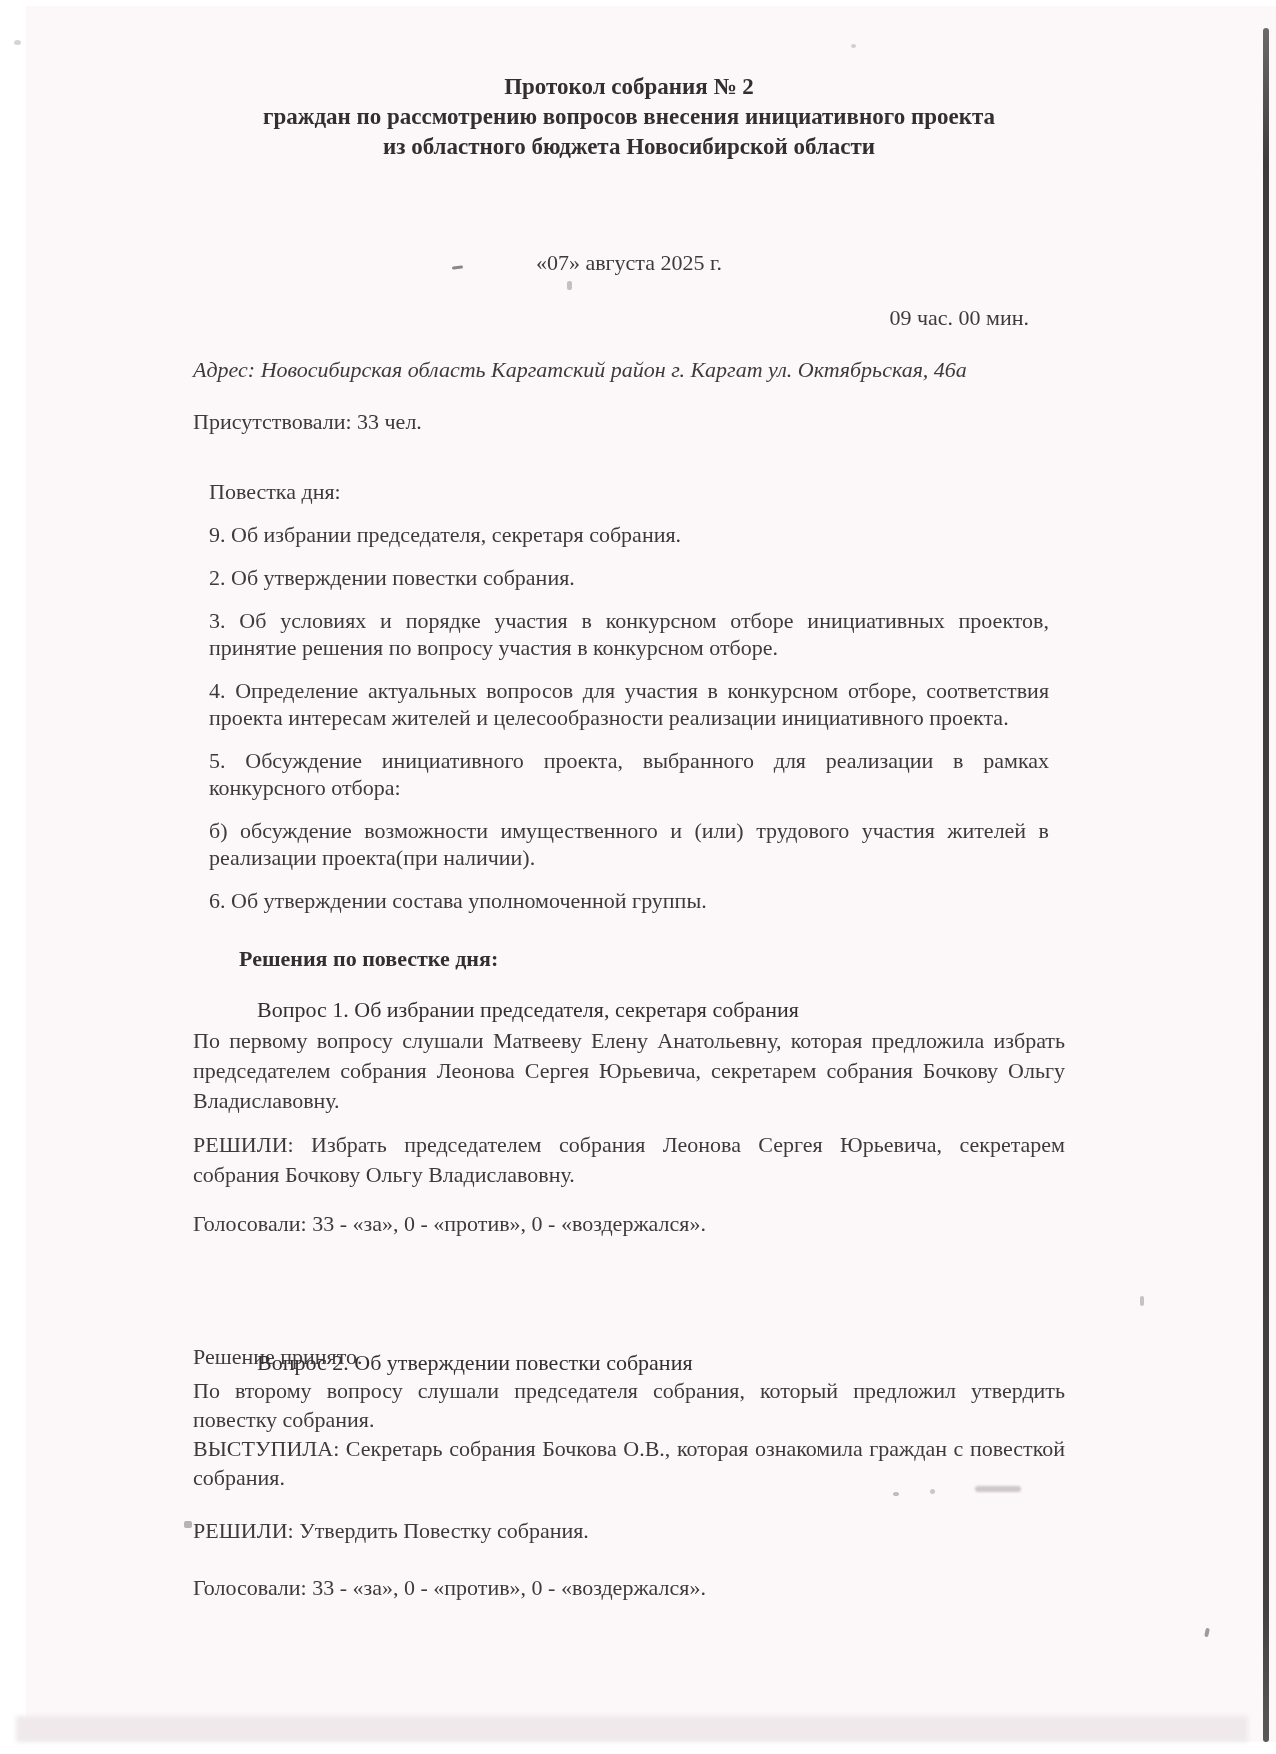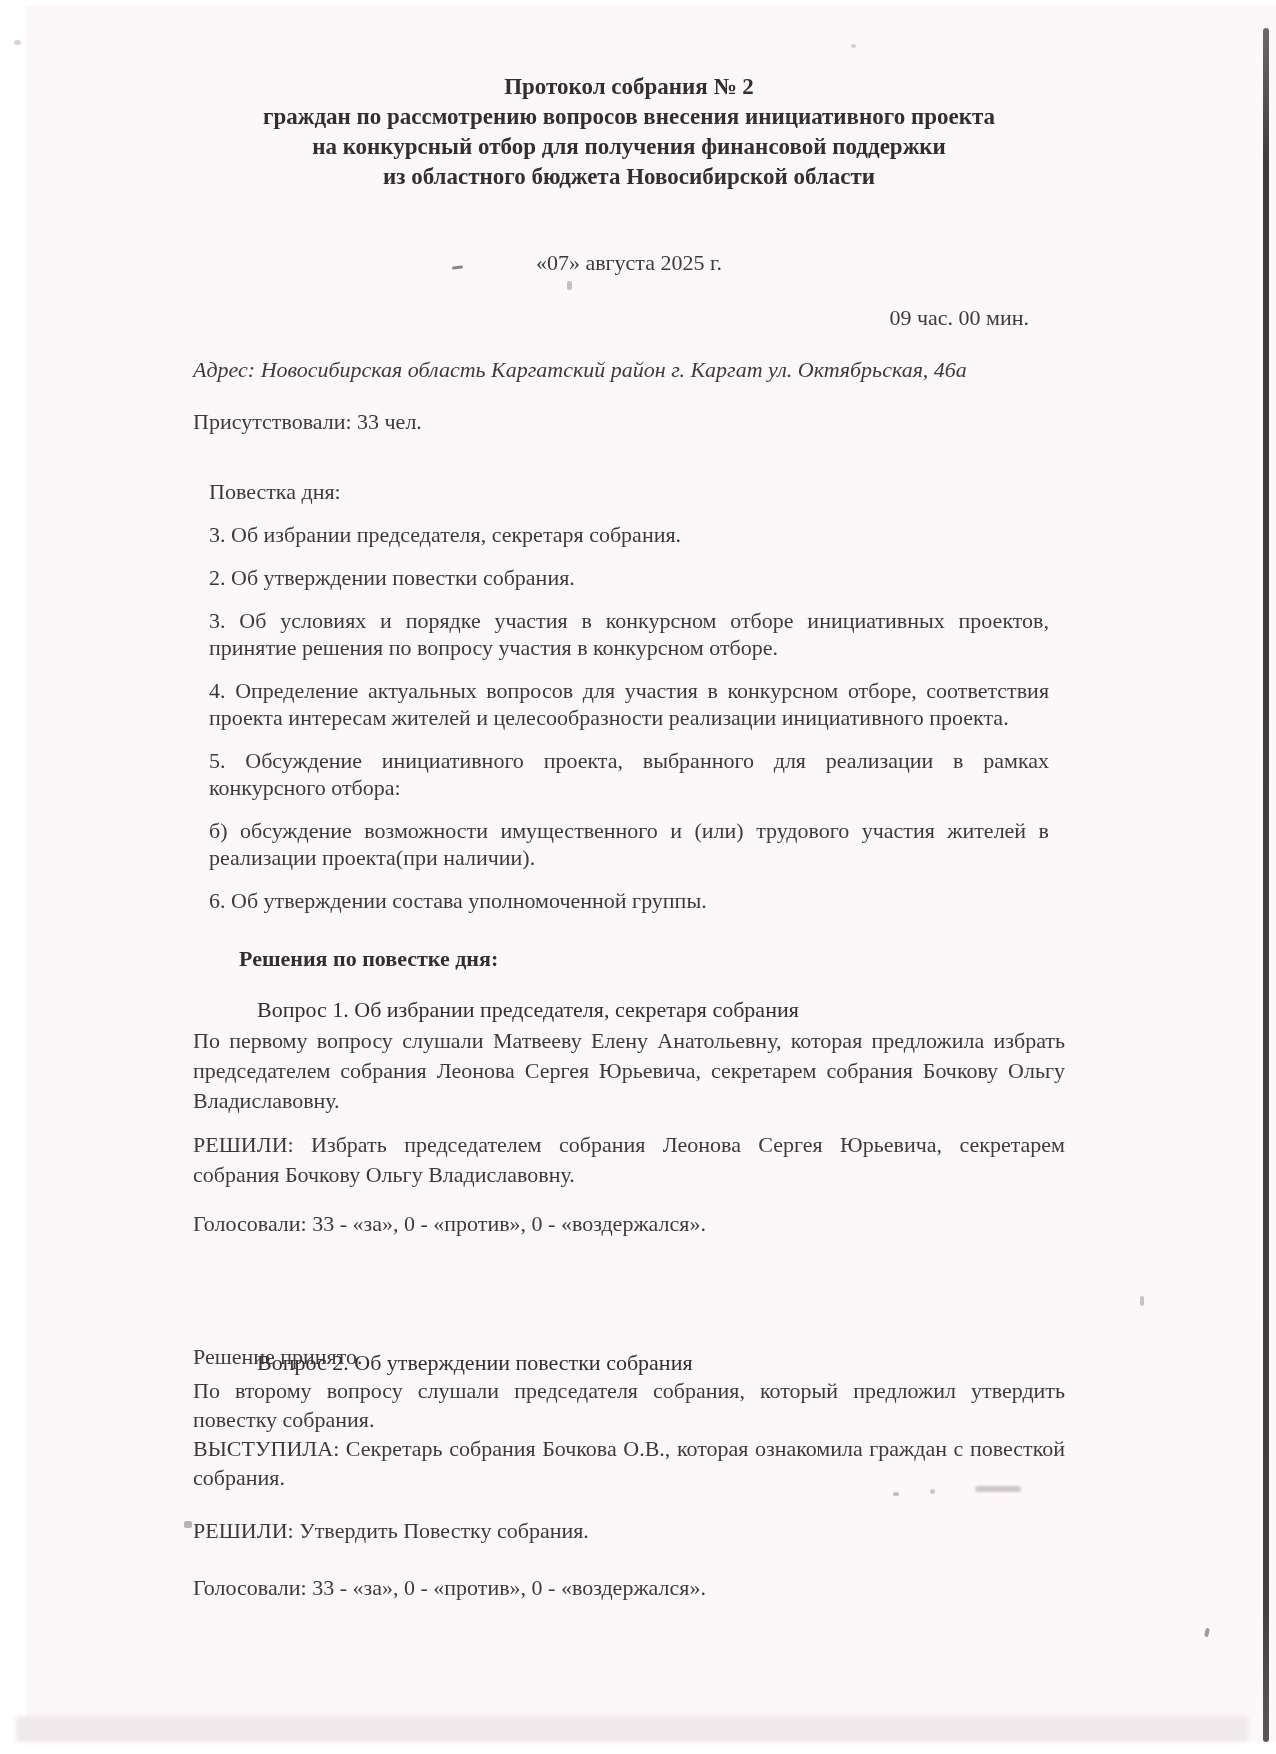--- a/index.html
+++ b/index.html
@@ -57,32 +57,31 @@
 </head>
 <body>
 
 <div class="paper"></div>
 <div class="scan-line-right"></div>
 <div class="scan-band-bottom"></div>
 
 <div class="block title">
   <div>Протокол собрания № 2</div>
   <div>граждан по рассмотрению вопросов внесения инициативного проекта</div>
-  <div>на конкурсный отбор для получения финансовой поддержки</div>
   <div>из областного бюджета Новосибирской области</div>
 </div>
 
 <div class="block date">«07» августа 2025 г.</div>
 <div class="block time">09 час. 00 мин.</div>
 <div class="block address">Адрес: Новосибирская область Каргатский район г. Каргат ул. Октябрьская, 46а</div>
 <div class="block attendees">Присутствовали: 33 чел.</div>
 
 <div class="block agenda">
   <p>Повестка дня:</p>
-  <p>3. Об избрании председателя, секретаря собрания.</p>
+  <p>9. Об избрании председателя, секретаря собрания.</p>
   <p>2. Об утверждении повестки собрания.</p>
   <p>3. Об условиях и порядке участия в конкурсном отборе инициативных проектов, принятие решения по вопросу участия в конкурсном отборе.</p>
   <p>4. Определение актуальных вопросов для участия в конкурсном отборе, соответствия проекта интересам жителей и целесообразности реализации инициативного проекта.</p>
   <p>5. Обсуждение инициативного проекта, выбранного для реализации в рамках конкурсного отбора:</p>
   <p>б) обсуждение возможности имущественного и (или) трудового участия жителей в реализации проекта(при наличии).</p>
   <p>6. Об утверждении состава уполномоченной группы.</p>
 </div>
 
 <div class="block decisions-heading">Решения по повестке дня:</div>
 

